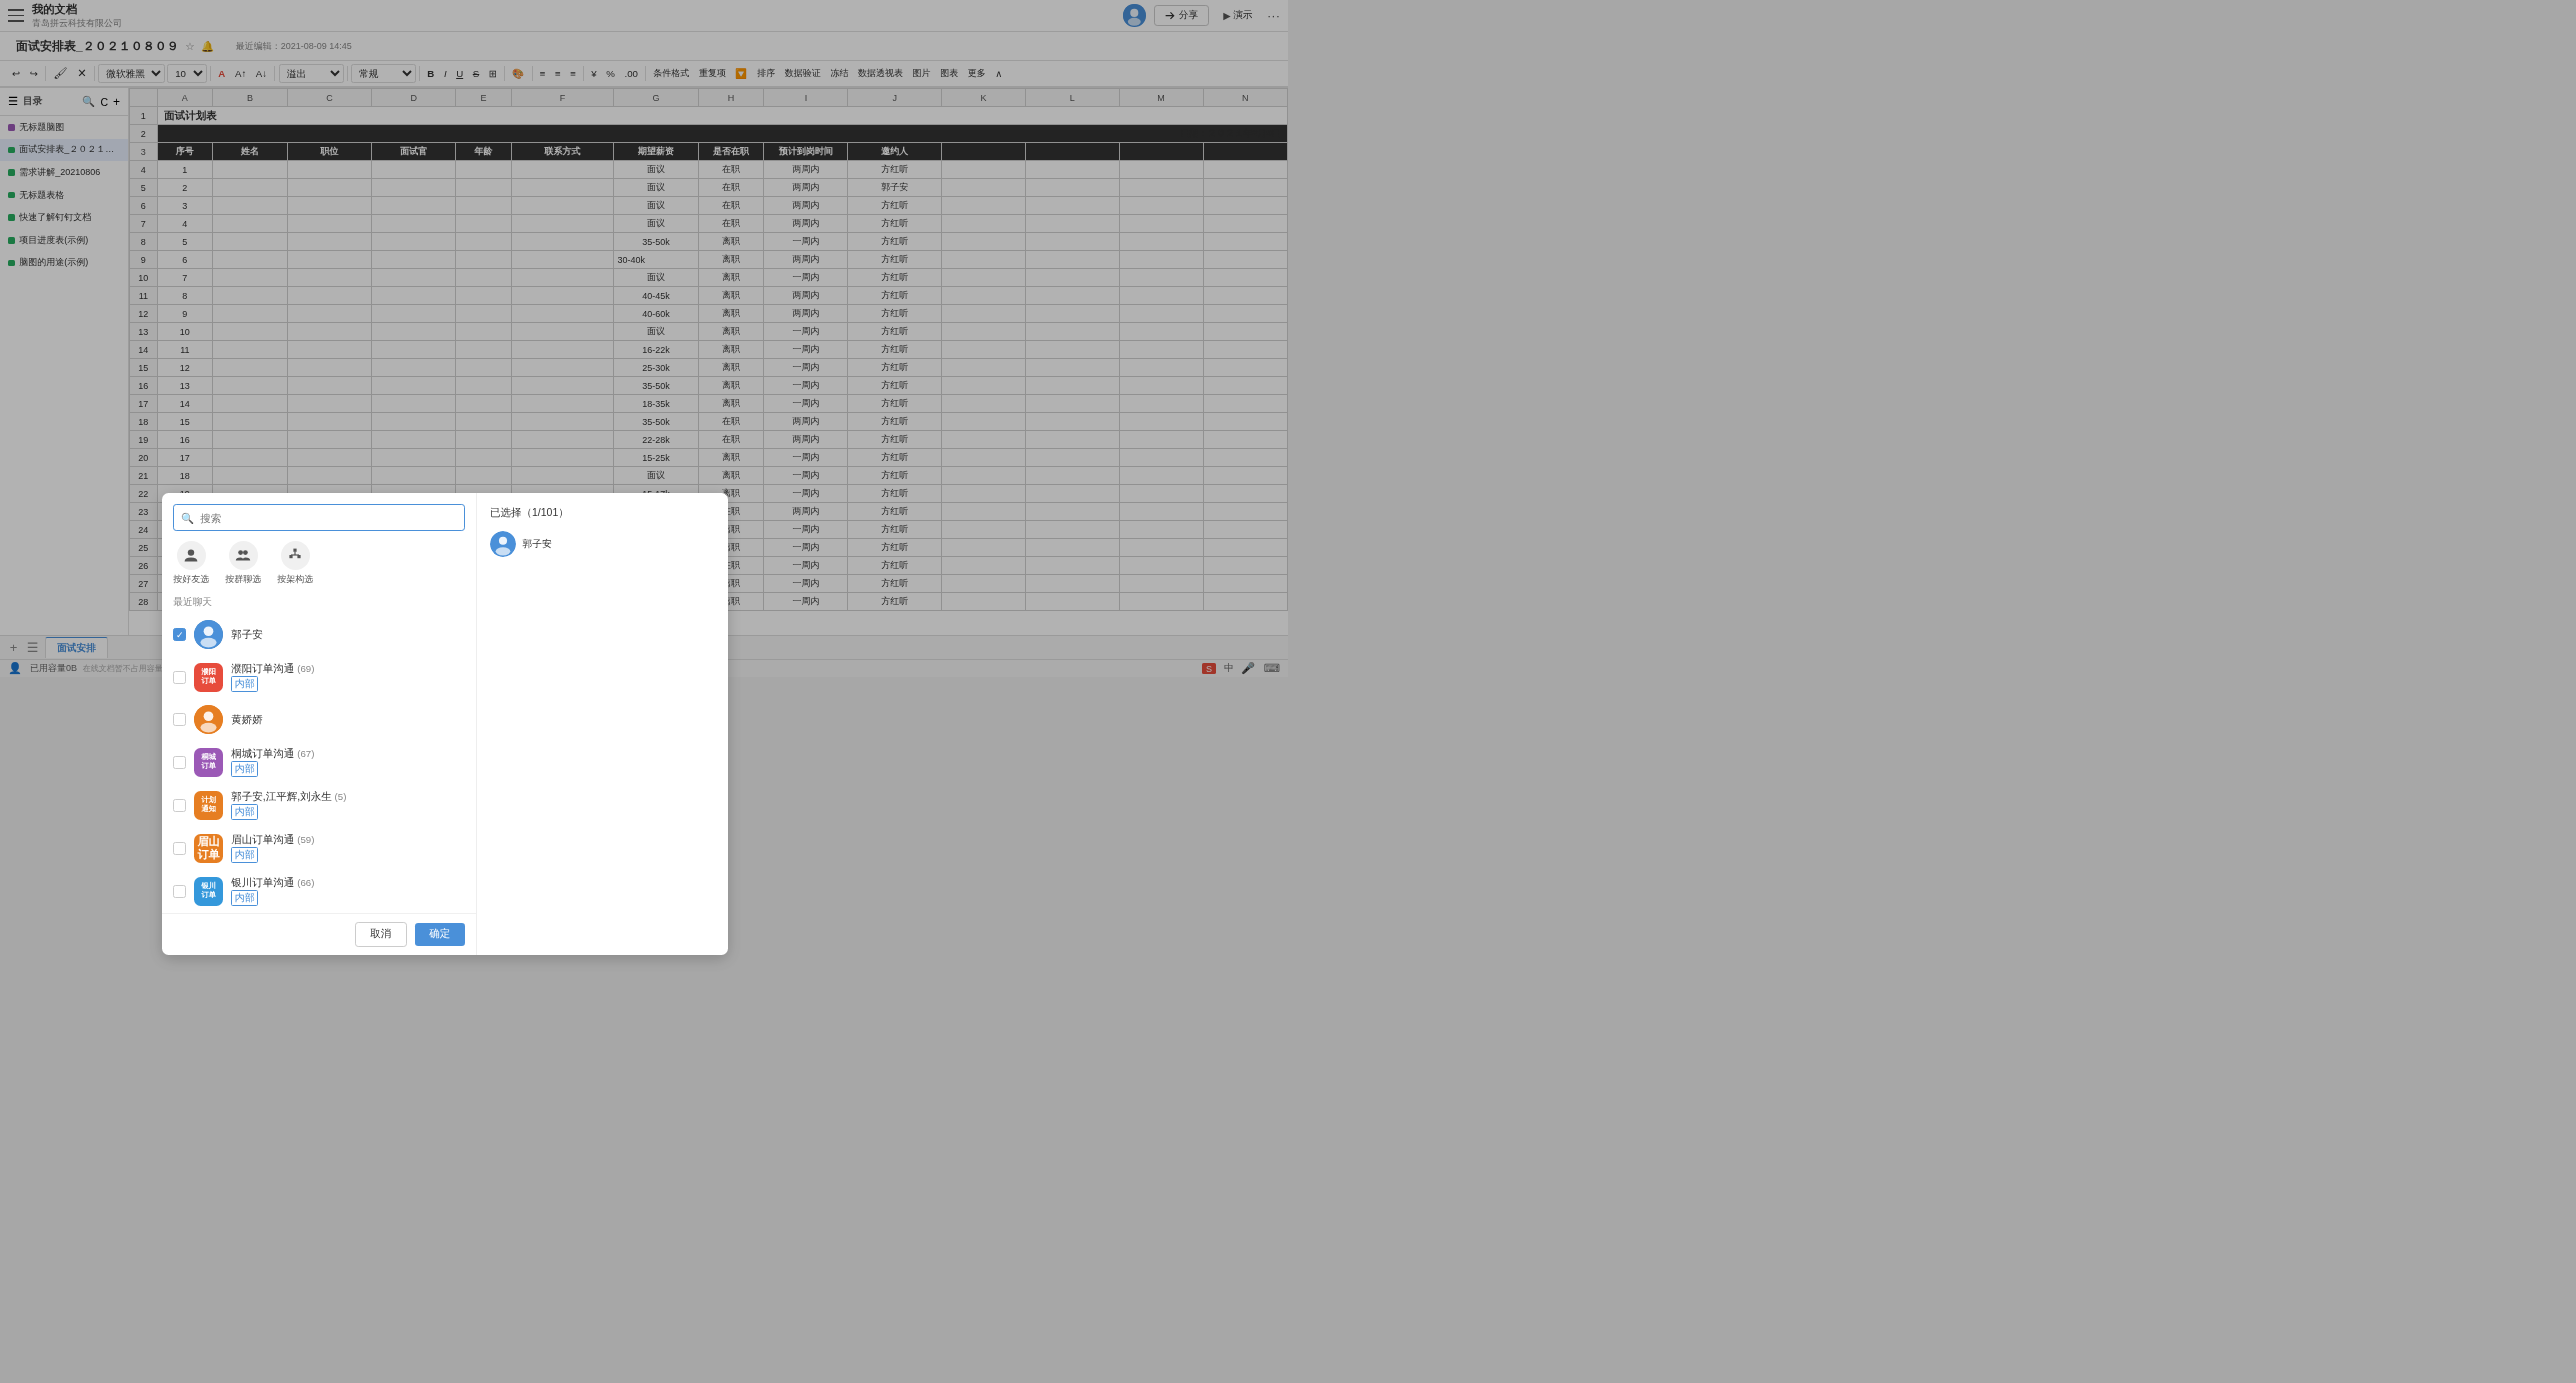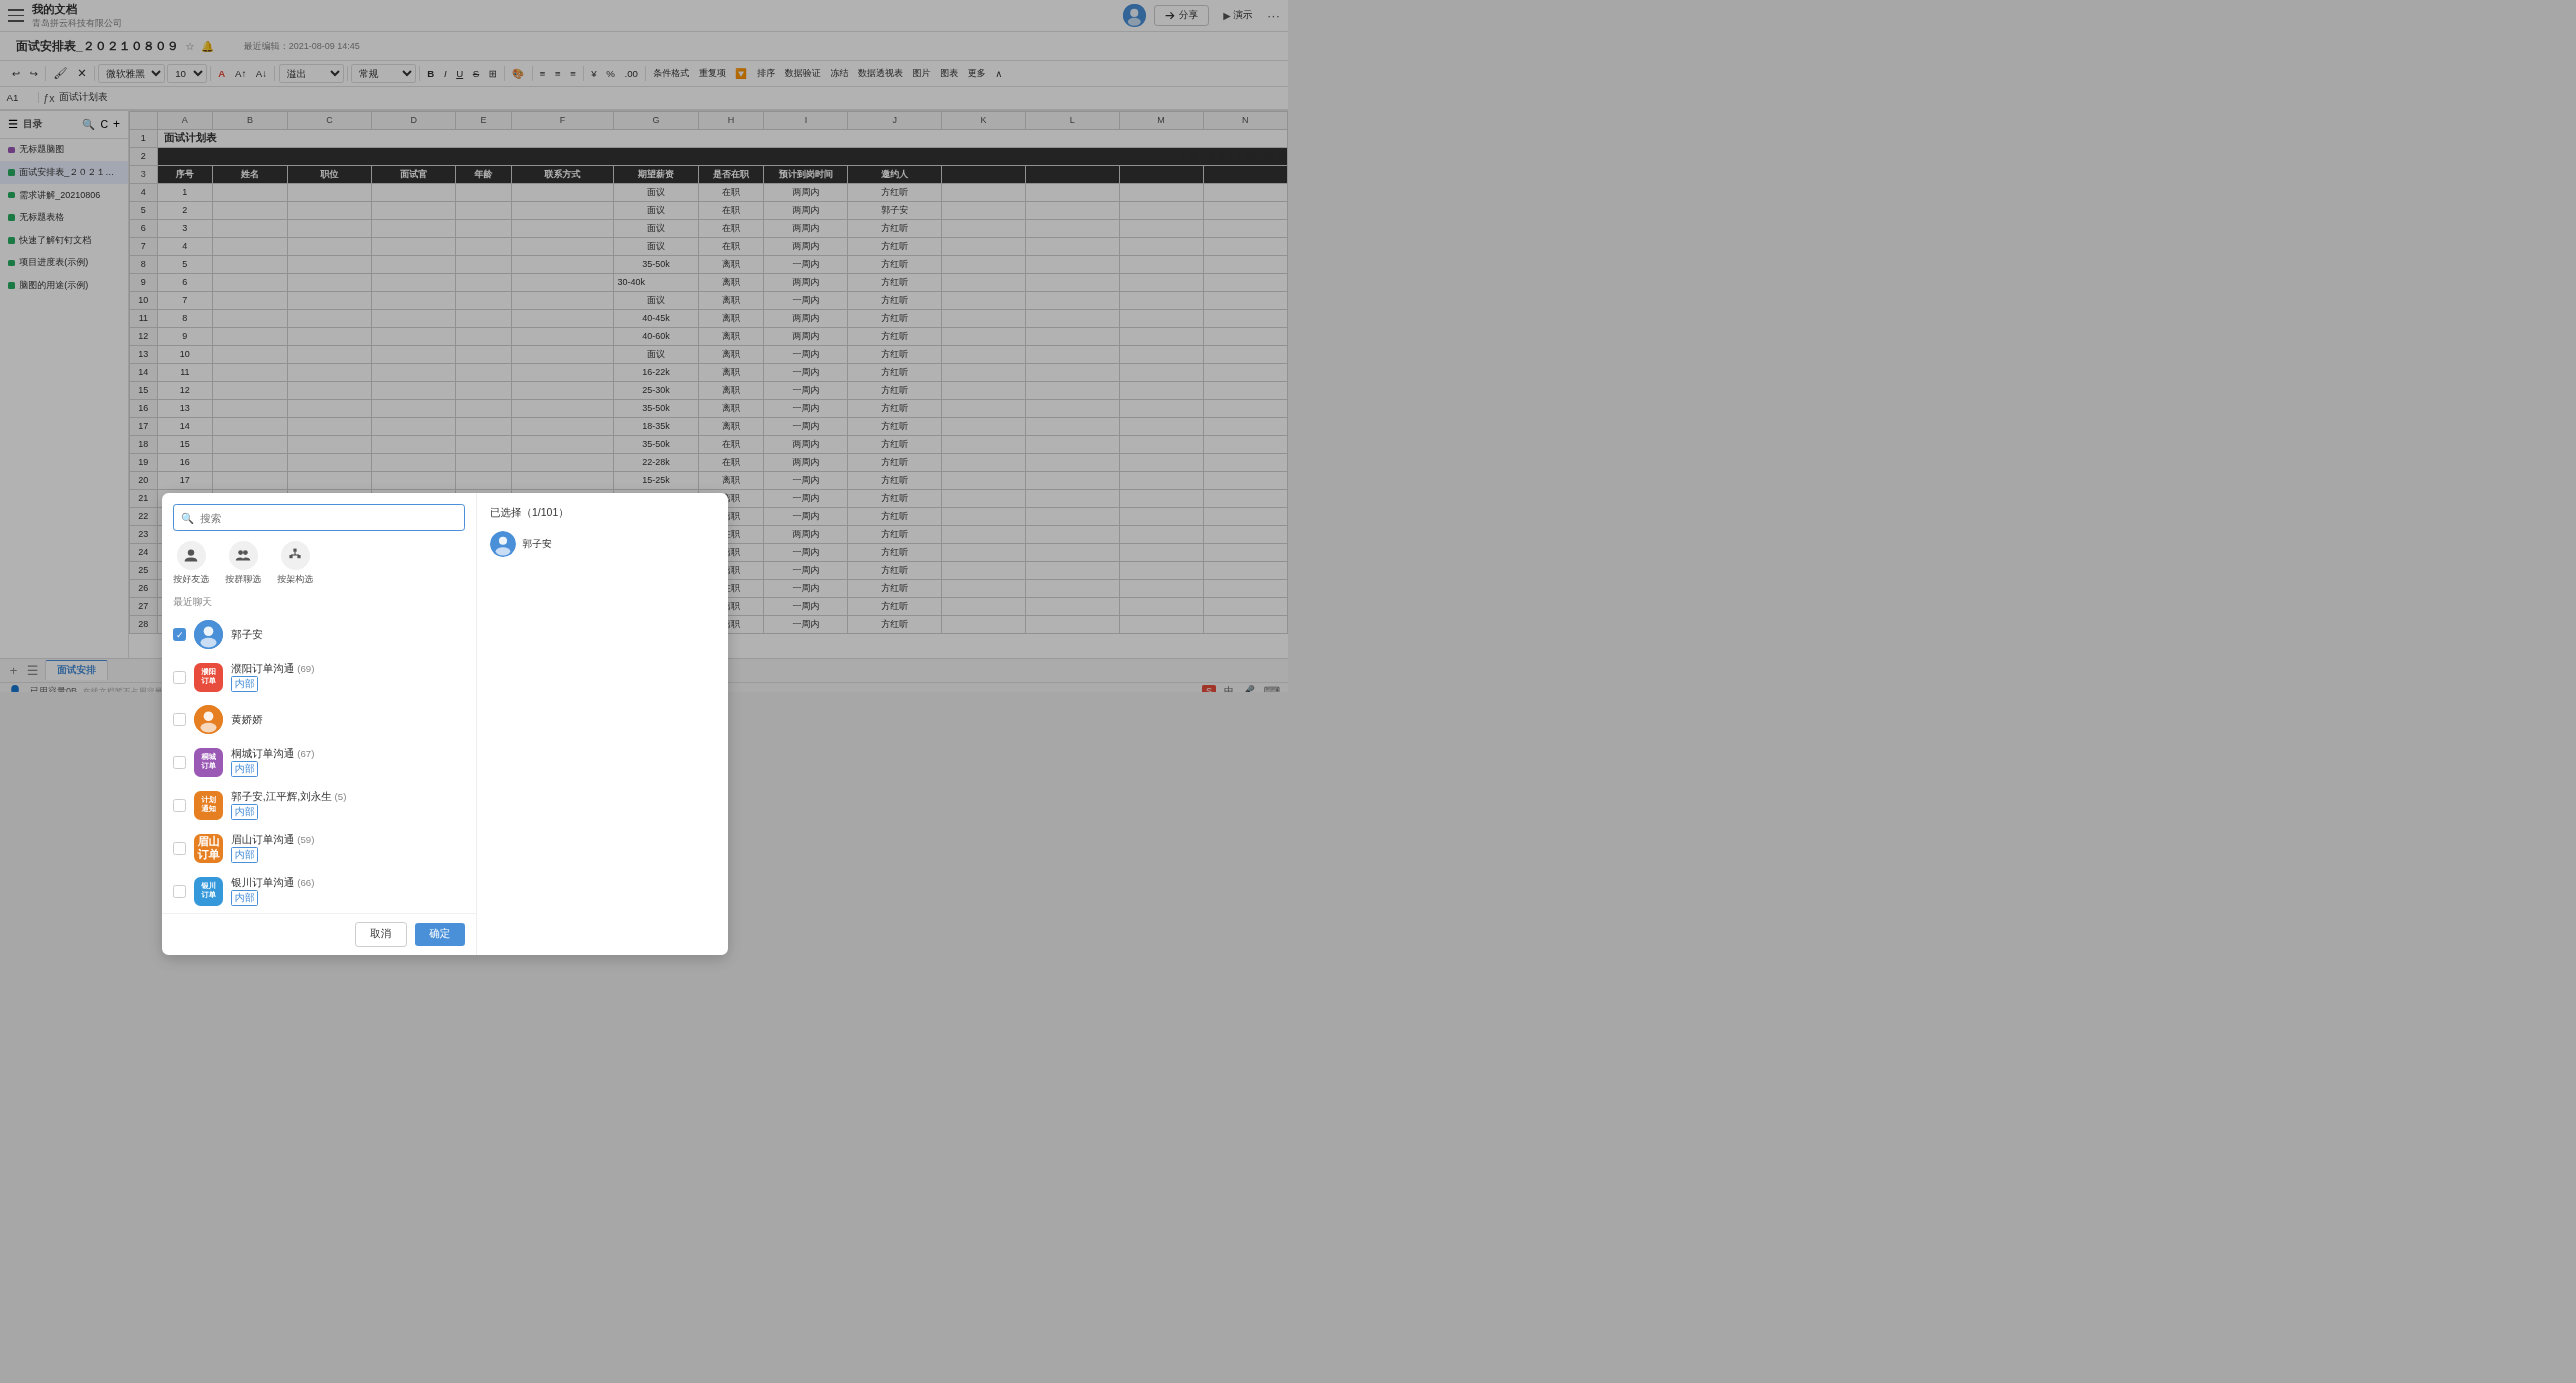--- a/index.html
+++ b/index.html
@@ -142,21 +142,21 @@
         <span>演示</span>
       </button>
       <button class="more-btn">···</button>
     </div>
   </div>
 
   <div class="file-title-bar">
     <span class="file-title">面试安排表_２０２１０８０９</span>
     <span class="star-icon">☆</span>
     <span class="bell-icon">🔔</span>
-    <span class="last-edit" style="margin-left:23px;">最近编辑：2021-08-09 14:45</span>
+    <span class="last-edit" style="margin-left:15px;">最近编辑：2021-08-09 14:45</span>
   </div>
 
   <div class="menu-bar">
     <button class="tb-btn">↩</button>
     <button class="tb-btn">↪</button>
     <span style="border-right:0.8px solid #e0e0e0;height:14.5px;margin:0 1.6px;"></span>
     <button class="tb-btn" style="font-size:11.3px;">🖌</button>
     <button class="tb-btn" style="font-size:11.3px;">✕</button>
     <span style="border-right:0.8px solid #e0e0e0;height:14.5px;margin:0 1.6px;"></span>
     <select class="tb-select">
@@ -201,25 +201,20 @@
     <button class="tb-btn" style="font-size:9px;">数据验证</button>
     <button class="tb-btn" style="font-size:9px;">冻结</button>
     <button class="tb-btn" style="font-size:9px;">数据透视表</button>
     <button class="tb-btn" style="font-size:9px;">图片</button>
     <button class="tb-btn" style="font-size:9px;">图表</button>
     <button class="tb-btn" style="font-size:9px;">更多</button>
     <button class="tb-btn">∧</button>
   </div>
 
 
-  <div class="formula-bar">
-    <span class="cell-ref">A1</span>
-    <span class="formula-icon">ƒx</span>
-    <span class="formula-input">面试计划表</span>
-  </div>
 </div>
 
 <div class="layout">
 
   <div class="sidebar">
     <div class="sidebar-header">
       <span style="font-size:11.3px;">☰</span>
       <span class="sidebar-title">目录</span>
       <span style="margin-left:auto;font-size:10.5px;">🔍</span>
       <span style="font-size:10.5px;">C</span>

